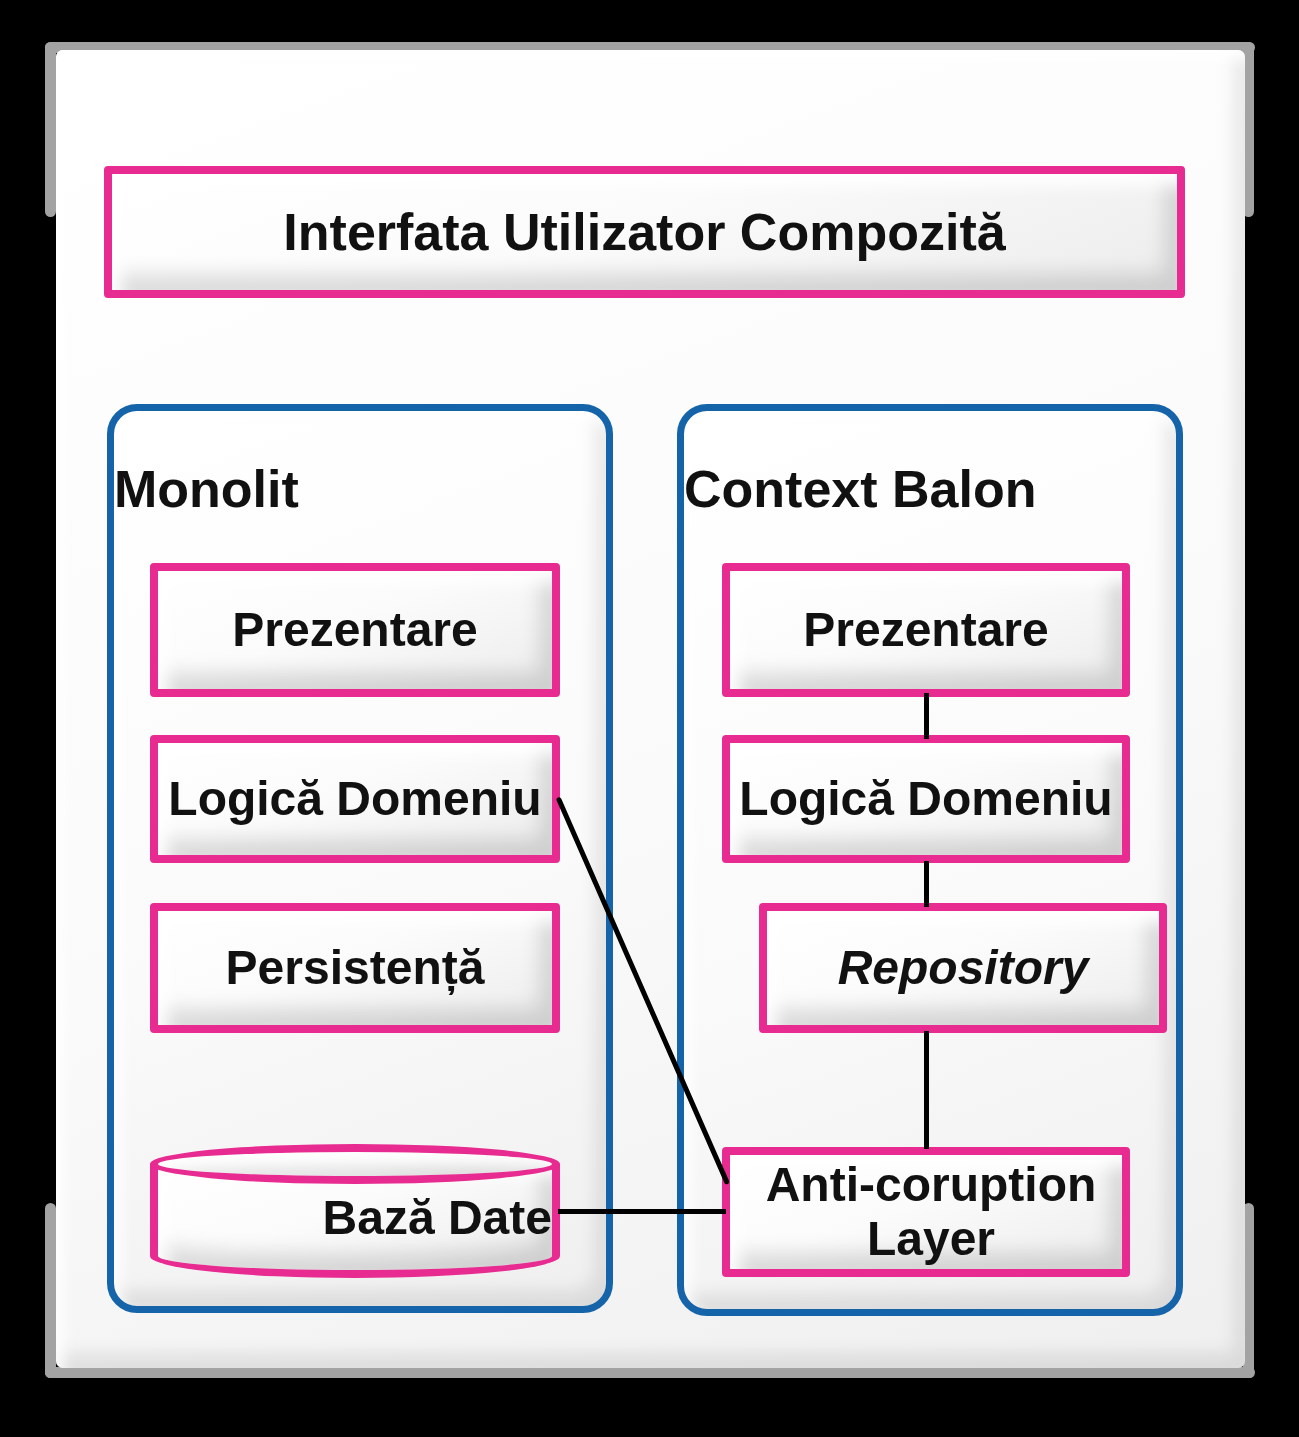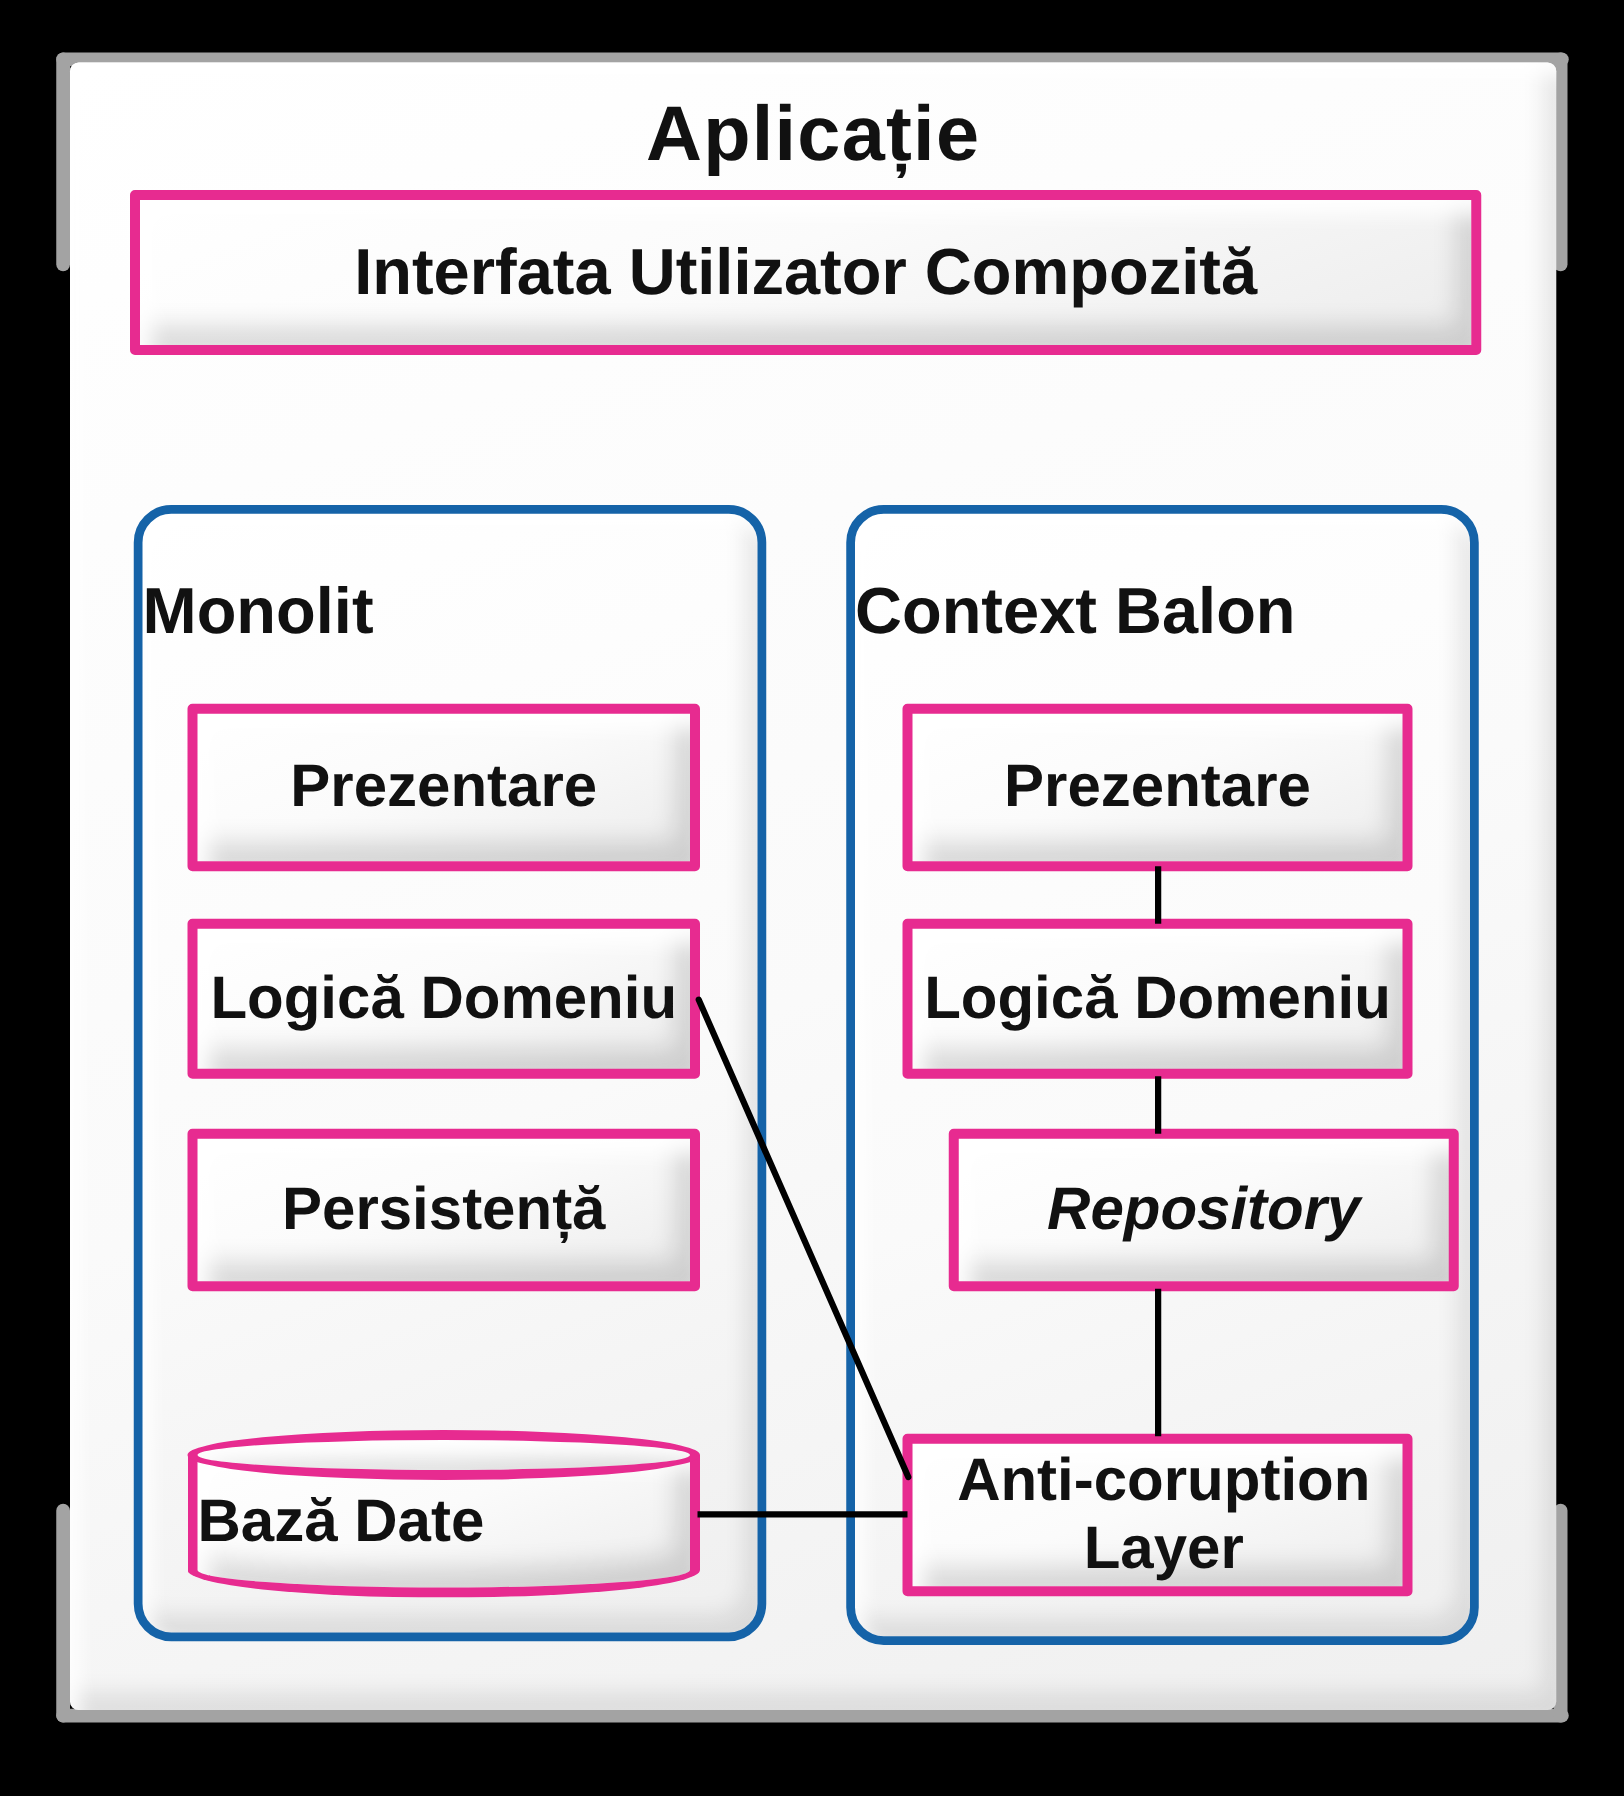--- a/index.html
+++ b/index.html
@@ -43,38 +43,38 @@
   }
   
   .pinkbox{
     position:absolute;border:8px solid var(--accent-pink);border-radius:4px;
     display:flex;align-items:center;justify-content:center;
     font-size:48px;font-weight:700;color:#111;z-index:3;
     text-align:center;line-height:1.12;
   }
   .pinkbox .lbl{white-space:nowrap;}
   .pinkbox.wrap .lbl{white-space:normal;padding-left:10px;}
-  #interfata-box{left:104px;top:152px;width:1081px;height:132px;font-size:52px;}
+  #interfata-box{left:104px;top:166px;width:1081px;height:132px;font-size:52px;}
   
   .bluebox{
     position:absolute;top:404px;width:506px;
     border:7px solid var(--accent-blue);border-radius:30px;z-index:2;
   }
   #monolit-container{left:107px;height:909px;}
   #context-container{left:677px;height:912px;}
   .section-title{
     position:absolute;left:0;top:48px;width:100%;text-align:left;
     font-size:52px;font-weight:700;color:#111;white-space:nowrap;
   }
   
   #cyl-body{
     position:absolute;left:150px;top:1164px;width:410px;height:114px;
     border:8px solid var(--accent-pink);border-top:none;
     border-radius:0 0 50% 50% / 0 0 22px 22px;z-index:3;
-    display:flex;align-items:center;justify-content:flex-start;
+    display:flex;align-items:center;justify-content:flex-end;
     font-size:48px;font-weight:700;color:#111;white-space:nowrap;
   }
   #cyl-top{
     position:absolute;left:150px;top:1144px;width:410px;height:40px;
     border:8px solid var(--accent-pink);border-radius:50%;z-index:4;
   }
   
   .conn{position:absolute;background:var(--connector-black);z-index:5;}
   .conn.v{width:5px;left:924px;}
   #conn-prez-ld{top:693px;height:46px;}
@@ -93,21 +93,20 @@
 <div id="canvas">
 
   <div class="gray h" style="top:42px;"></div>
   <div class="gray h" style="top:1367px;"></div>
   <div class="gray v" style="left:45px;top:42px;"></div>
   <div class="gray v" style="left:1243px;top:42px;"></div>
   <div class="gray v" style="left:45px;top:1203px;"></div>
   <div class="gray v" style="left:1243px;top:1203px;"></div>
 
   <div id="app-container" class="bevel-soft"></div>
-  <div id="app-title">Aplicație</div>
 
   <div id="interfata-box" class="pinkbox bevel">
     <span class="lbl">Interfata Utilizator Compozită</span>
   </div>
 
   <div id="monolit-container" class="bluebox bevel-soft">
     <div class="section-title">Monolit</div>
   </div>
 
   <div id="context-container" class="bluebox bevel-soft">

